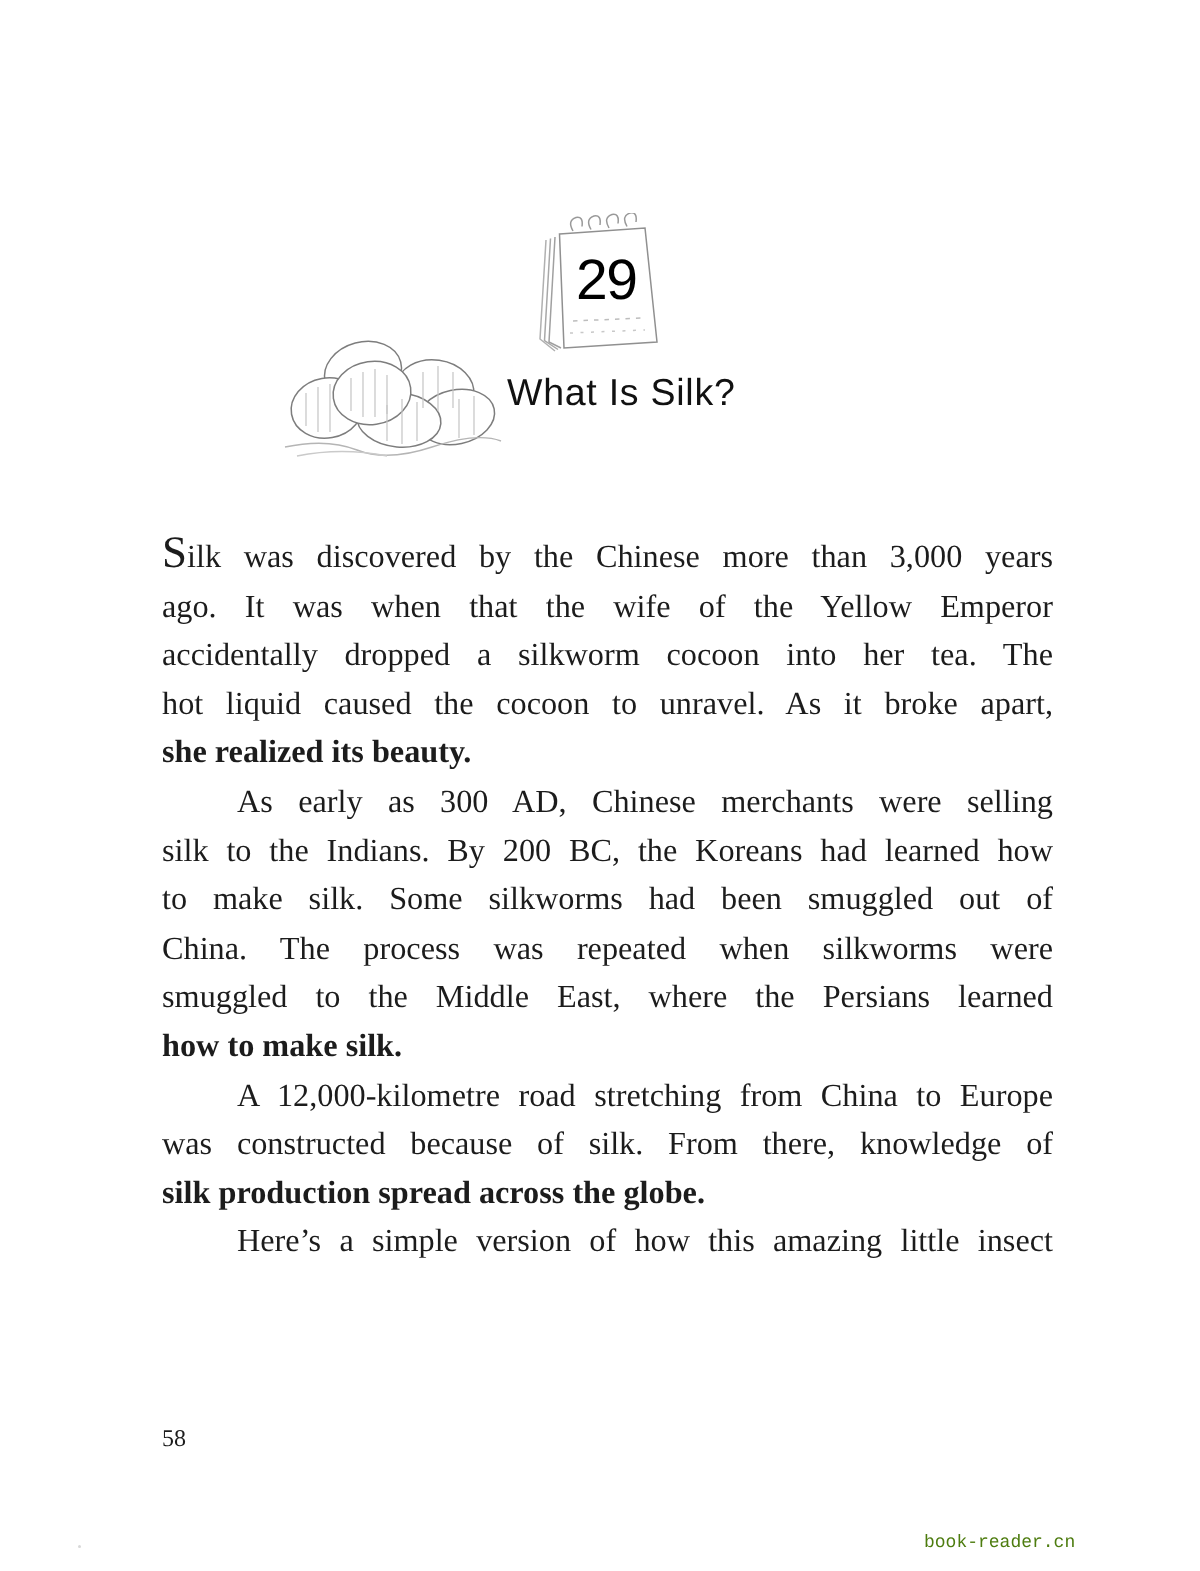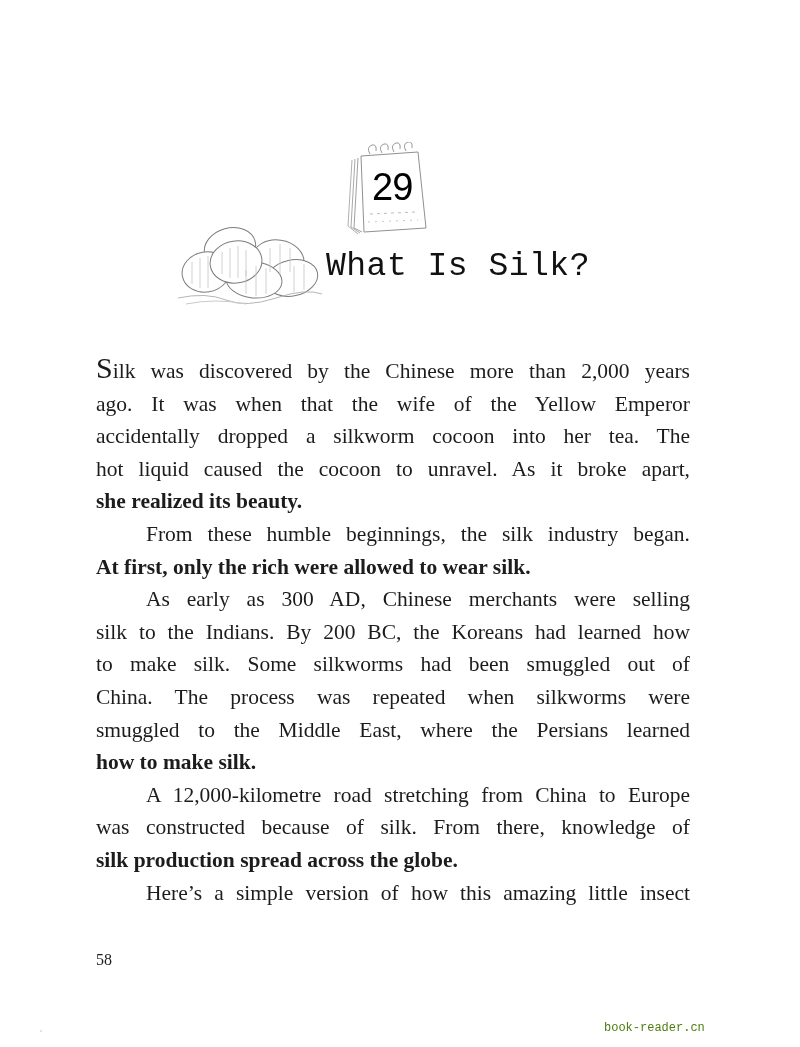--- a/index.html
+++ b/index.html
@@ -10,21 +10,21 @@
     body {
       width: 800px;
       height: 1047px;
       position: relative;
       overflow: hidden;
       font-family: "Liberation Serif", "DejaVu Serif", serif;
       color: #1a1a1a;
     }
     .page {
       position: absolute;
-      left: 4px; top: 0;
+      left: 16px; top: 0;
       width: 728px; height: 1047px;
       background: #ffffff;
     }
     
     .calendar {
       position: absolute;
       left: 340px;
       top: 142px;
       width: 92px;
       height: 96px;
@@ -46,22 +46,22 @@
       position: absolute;
       left: 172px;
       top: 222px;
       width: 148px;
       height: 84px;
     }
     .chapter-title {
       position: absolute;
       left: 322px;
       top: 250px;
-      font-family: Liberation Mono, monospace;
-      font-size: 33px;
+      font-family: Liberation Sans, sans-serif;
+      font-size: 25px;
       color: #111;
       line-height: 1;
       letter-spacing: 0.5px;
     }
     
     .body-text {
       position: absolute;
       left: 92px;
       top: 355px;
       width: 594px;
@@ -167,31 +167,27 @@
       <path d="M2 76 Q 30 70 50 78 T 100 76 T 146 72" stroke="#b5b5b5" fill="none"></path>
       <path d="M10 82 Q 40 76 70 82" stroke="#cacaca" fill="none"></path>
     </svg>
   </div>
 
   <div class="chapter-title">What Is Silk?</div>
 
   <div class="body-text">
 
     <div>
-      <span class="line"><span class="dropcap">S</span><span>ilk was discovered by the Chinese more than 2,000 years</span></span>
+      <span class="line"><span class="dropcap">S</span><span>ilk was discovered by the Chinese more than 3,000 years</span></span>
       <span class="line">ago. It was when that the wife of the Yellow Emperor</span>
       <span class="line">accidentally dropped a silkworm cocoon into her tea. The</span>
       <span class="line">hot liquid caused the cocoon to unravel. As it broke apart,</span>
       <span class="line last">she realized its beauty.</span>
     </div>
 
-    <div>
-      <span class="line indent">From these humble beginnings, the silk industry began.</span>
-      <span class="line last">At first, only the rich were allowed to wear silk.</span>
-    </div>
 
     <div>
       <span class="line indent">As early as 300 AD, Chinese merchants were selling</span>
       <span class="line">silk to the Indians. By 200 BC, the Koreans had learned how</span>
       <span class="line">to make silk. Some silkworms had been smuggled out of</span>
       <span class="line">China. The process was repeated when silkworms were</span>
       <span class="line">smuggled to the Middle East, where the Persians learned</span>
       <span class="line last">how to make silk.</span>
     </div>
 

